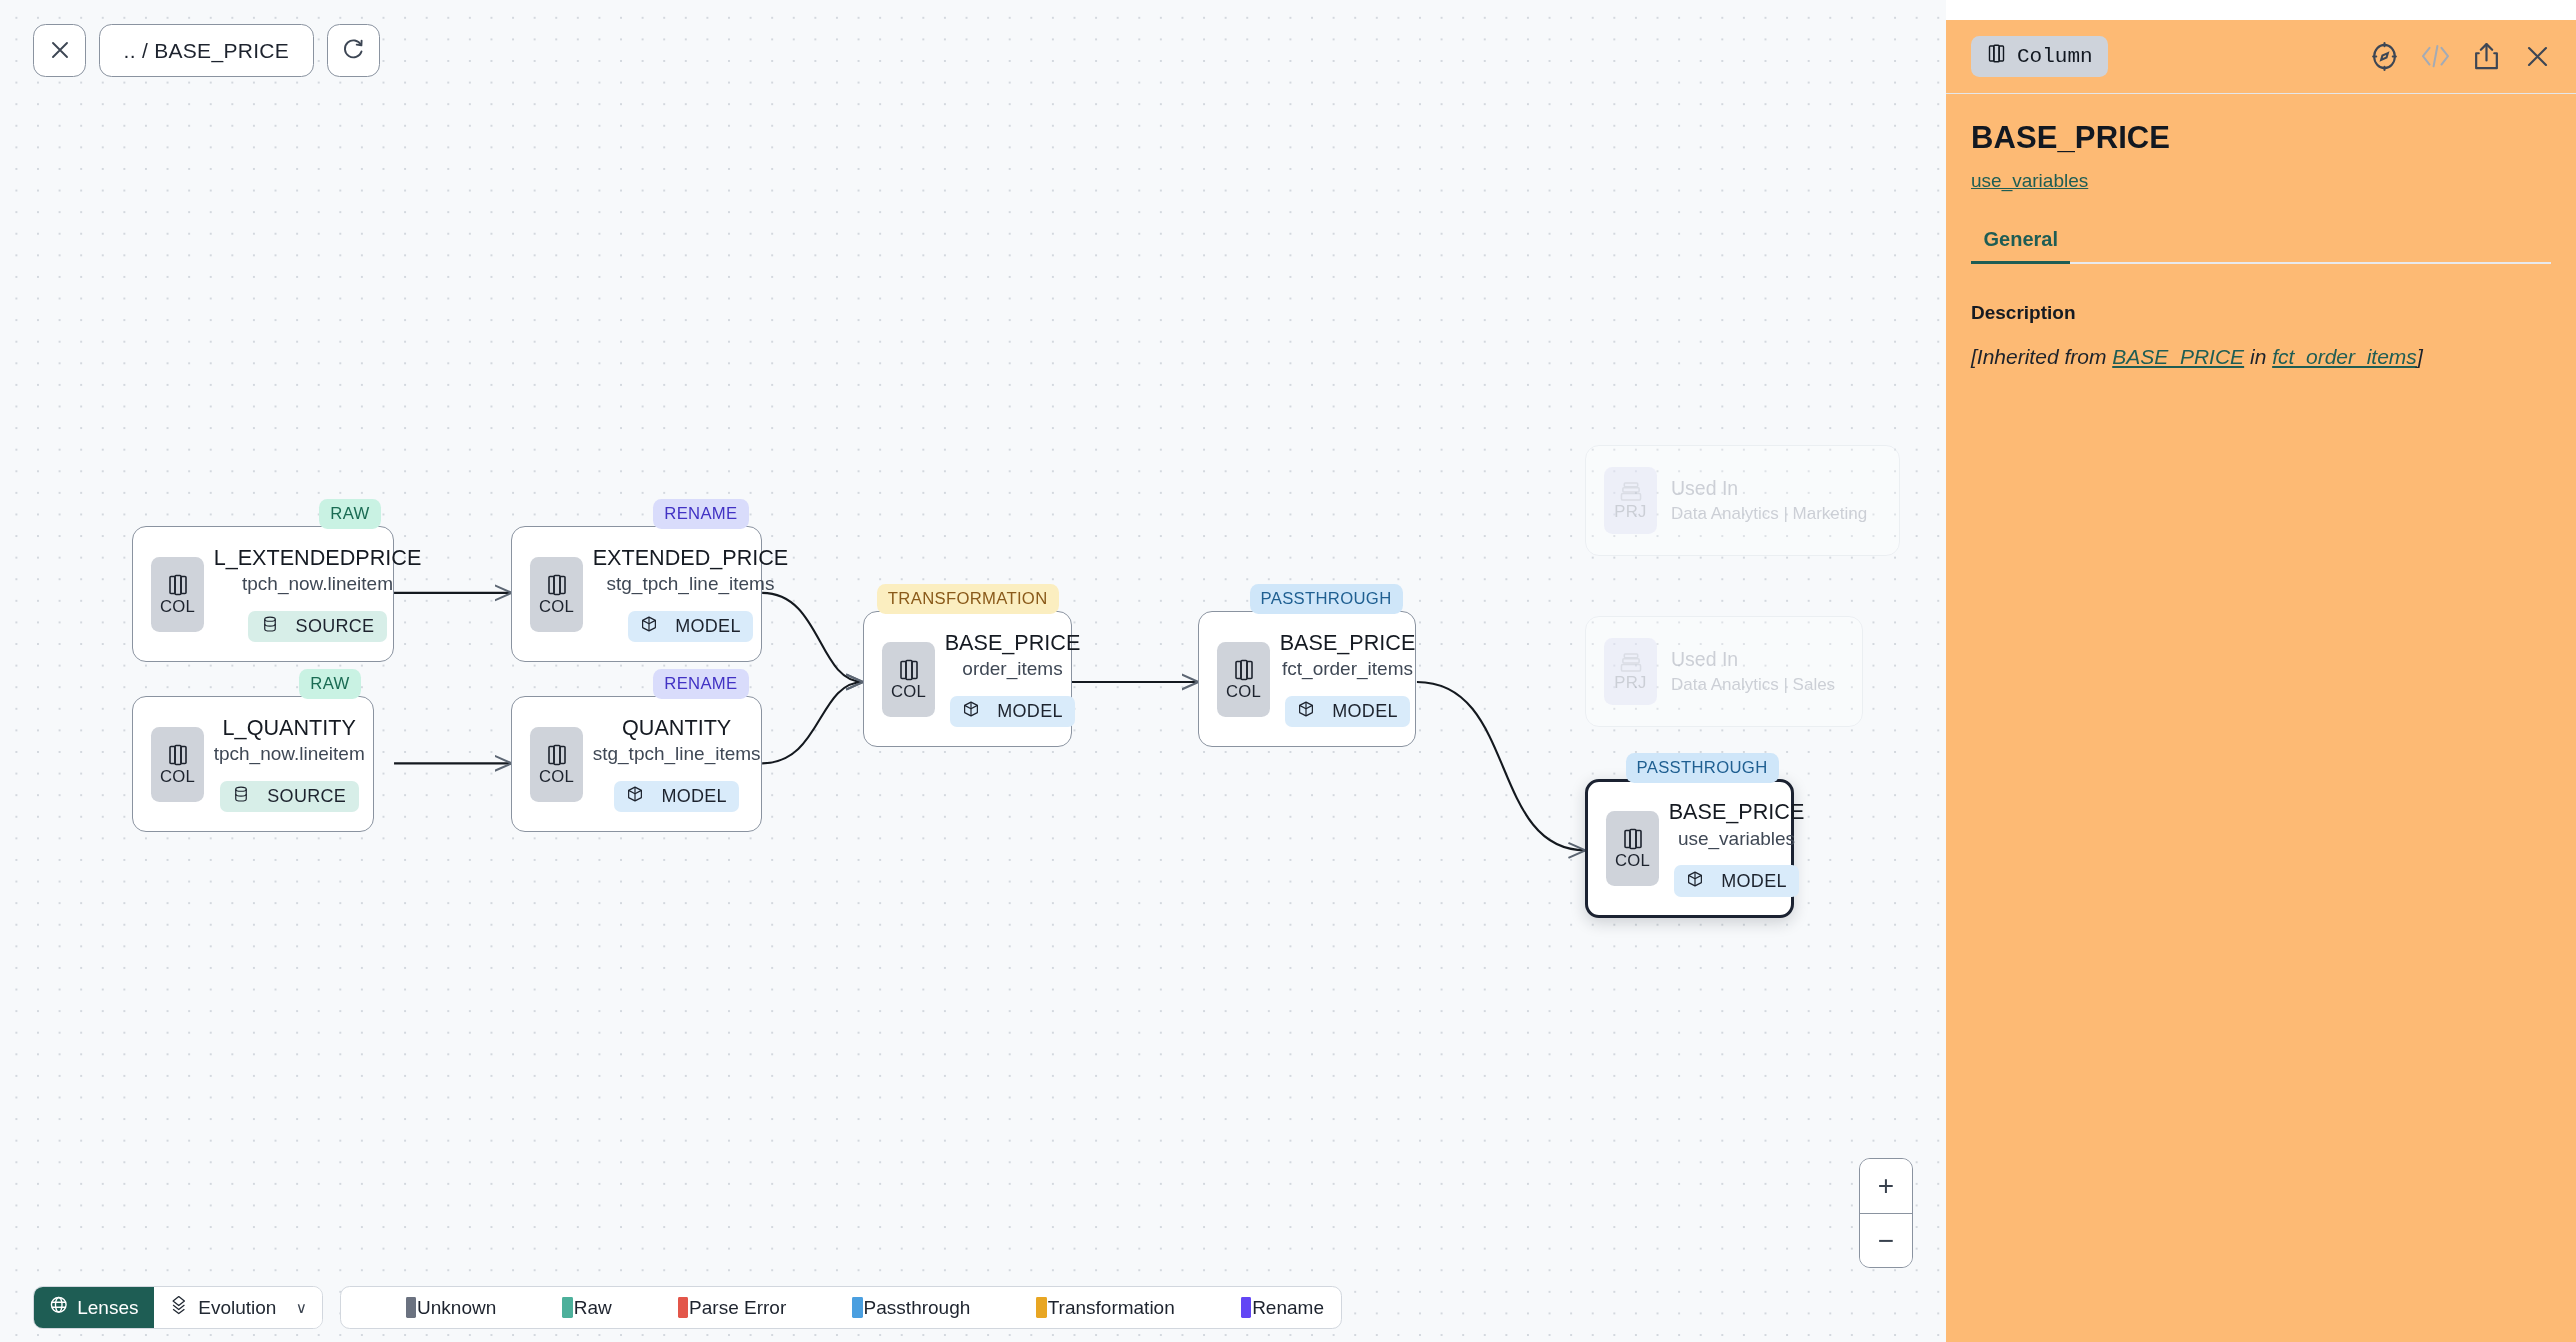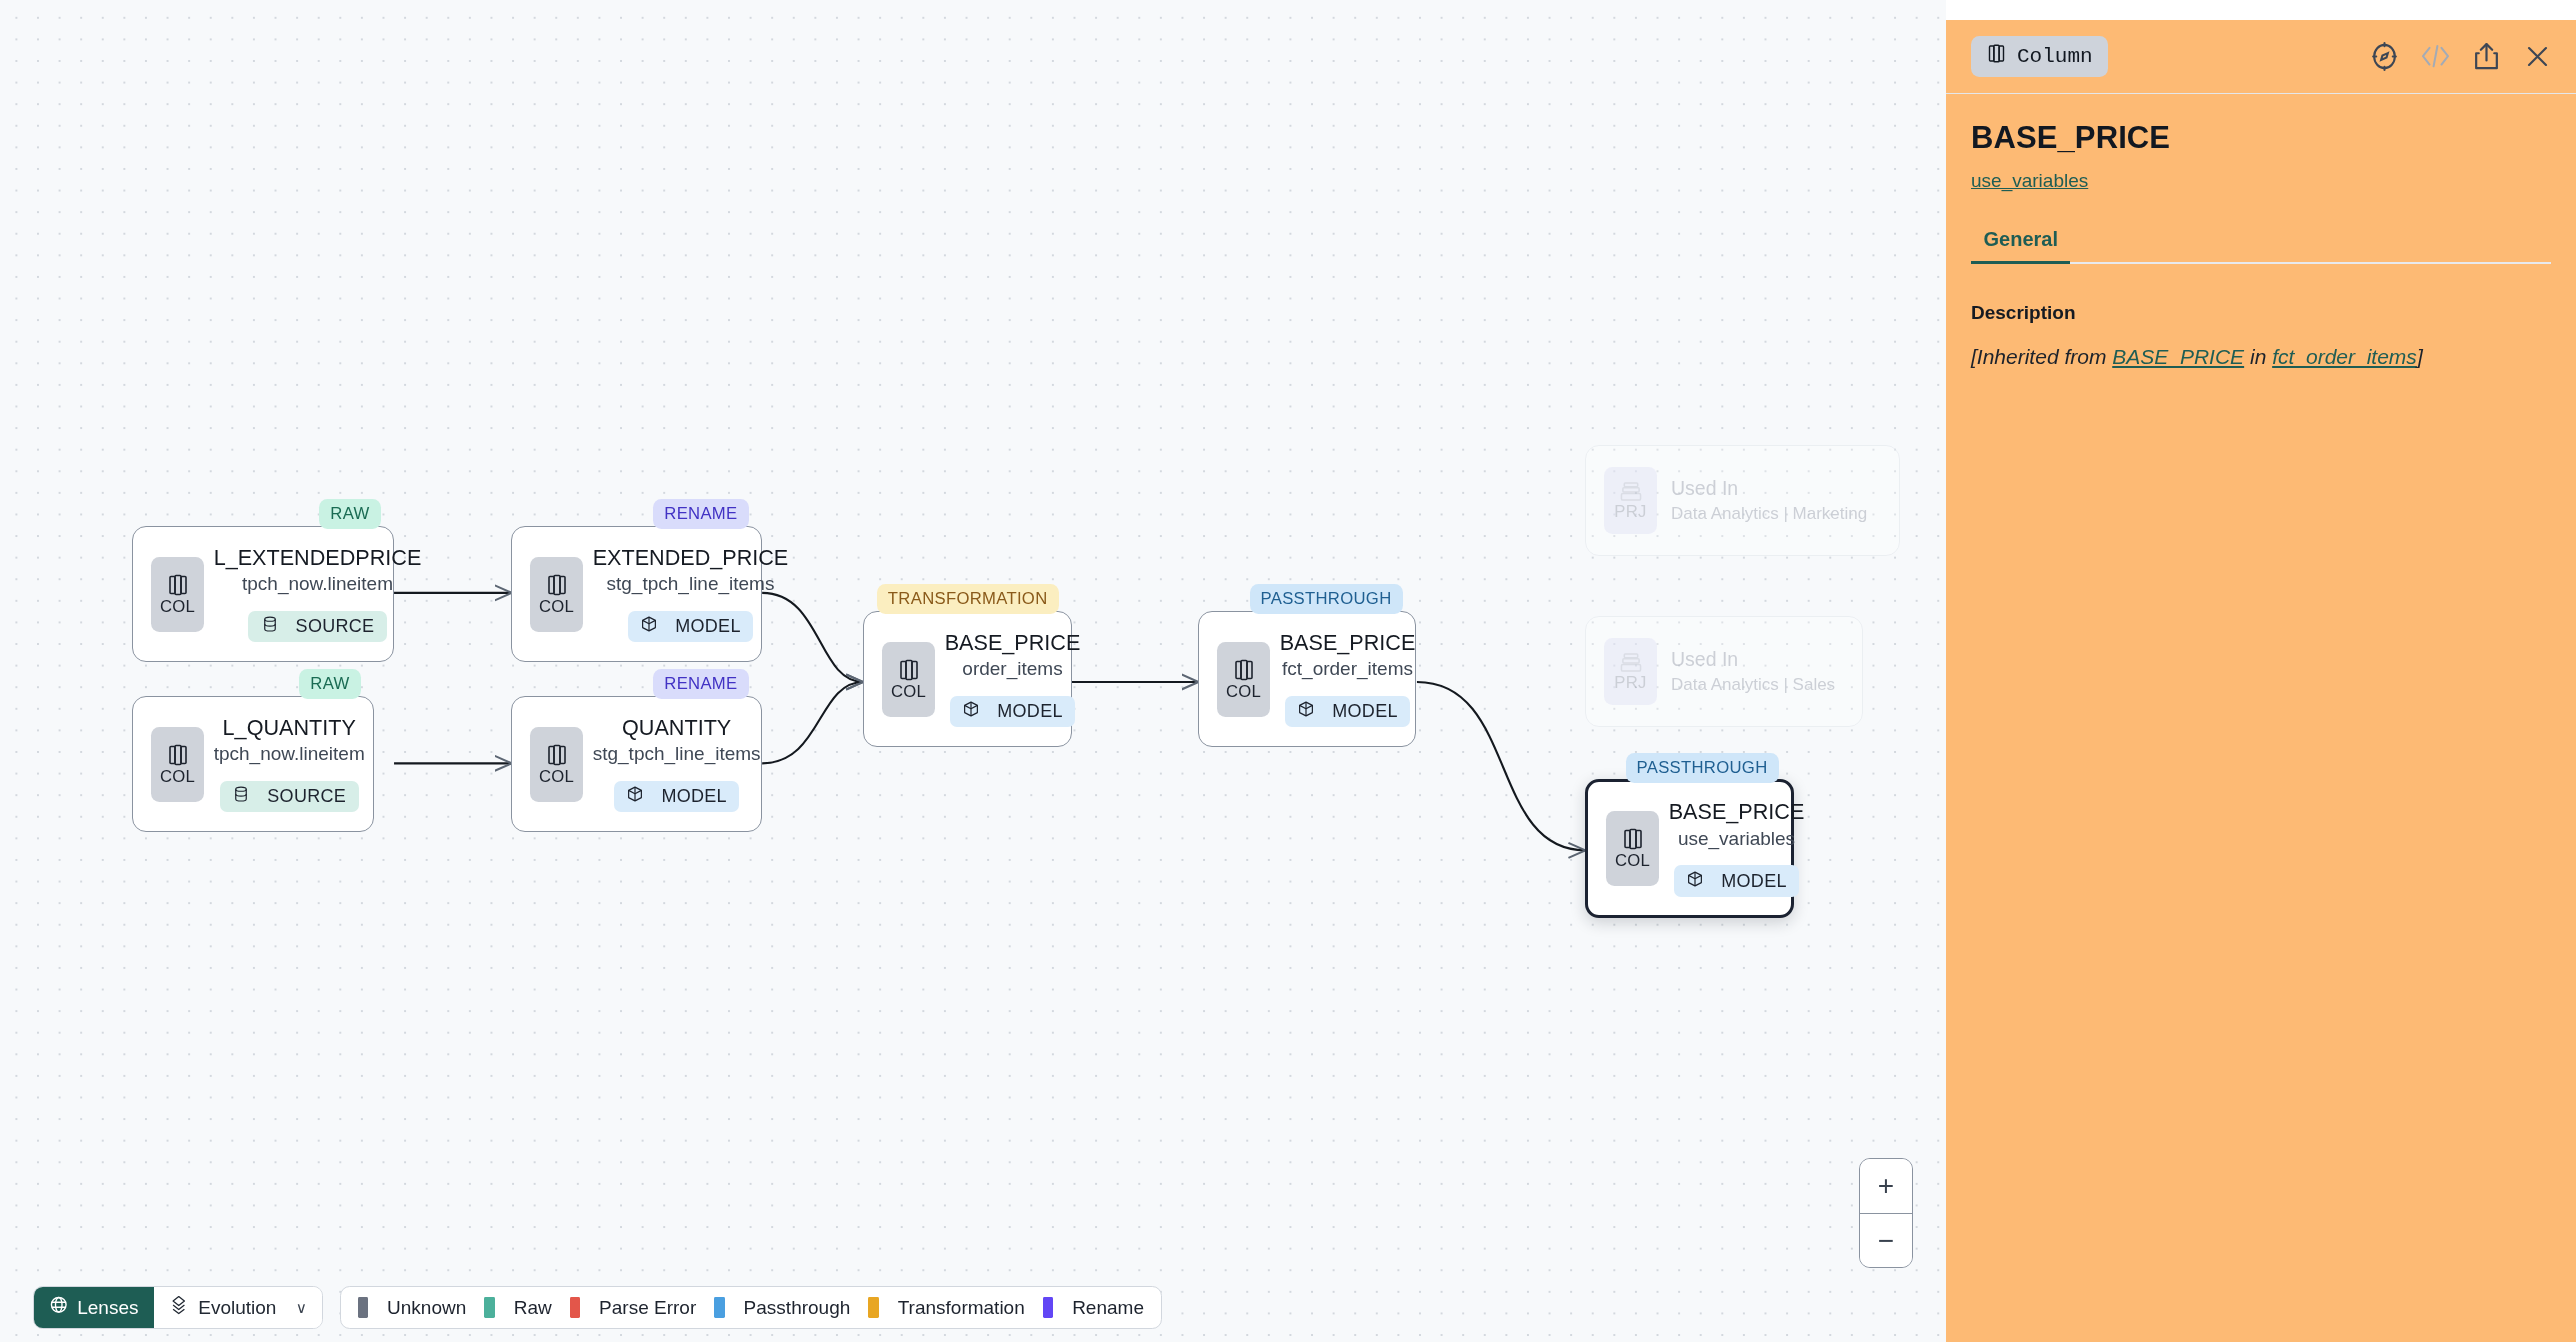--- a/index.html
+++ b/index.html
@@ -112,21 +112,21 @@
     background: #1e5d54; color: #ffffff;
     padding: 0 15.3px; font-size: 19px; cursor: pointer;
   }
   .evo-btn { display: flex; align-items: center; gap: 9.7px; padding: 0 15.3px; font-size: 19px; color: #222933; background: #fff; cursor: pointer; }
   .evo-caret { font-size: 15.3px; color: #3b434f; margin-left: 9.7px; }
   .legend {
     display: flex; align-items: center; gap: 18px;
     height: 43px; padding: 0 16.7px;
     background: #ffffff; border: 1.4px solid #d2d7de; border-radius: 9.7px;
   }
-  .legend-item { display: flex; align-items: center; gap: 19px; font-size: 19px; color: #1d232e; white-space: nowrap; }
+  .legend-item { display: flex; align-items: center; gap: 1px; font-size: 19px; color: #1d232e; white-space: nowrap; margin-left: 48px; }
   .swatch { width: 10.4px; height: 21px; border-radius: 1.4px; flex: none; }
 
   
   .zoomctl {
     position: absolute; right: 33px; bottom: 75px;
     width: 54px; background: #ffffff;
     border: 1.4px solid #8a93a0; border-radius: 11px;
     display: flex; flex-direction: column; z-index: 30; overflow: hidden;
   }
   .zoomctl button {
@@ -182,20 +182,40 @@
       <g fill="none" stroke="#14191f" stroke-width="3" marker-end="url(#arr)">
         <path d="M 566,852 L 735,852"></path>
         <path d="M 566,1097 L 735,1097"></path>
         <path d="M 1095,852 C 1180,852 1175,980 1240,980"></path>
         <path d="M 1095,1097 C 1180,1097 1175,980 1240,980"></path>
         <path d="M 1540,980 L 1722,980"></path>
         <path d="M 2036,980 C 2180,980 2140,1222 2278,1222"></path>
       </g>
     </svg>
 
+    <div class="tl-toolbar">
+      <div class="tl-btn">
+        <span>
+          <svg width="24" height="24" viewBox="0 0 24 24" fill="none" stroke="#3d4654" stroke-width="1.9" stroke-linecap="round">
+              <path d="M5 5 L19 19 M19 5 L5 19"></path>
+            </svg>
+        </span>
+      </div>
+      <div class="tl-btn wide">
+        <span>.. / BASE_PRICE</span>
+      </div>
+      <div class="tl-btn">
+        <span>
+          <svg width="24" height="24" viewBox="0 0 24 24" fill="none" stroke="#3d4654" stroke-width="1.9" stroke-linecap="round" stroke-linejoin="round">
+            <path d="M20 7 A8.5 8.5 0 1 0 20.5 13.5"></path>
+              <path d="M20.6 2.6 L20.4 7.4 L15.7 6.6"></path>
+          </svg>
+        </span>
+      </div>
+    </div>
 
     <div class="ghost" style="left:1585px; top:445px; width:315px; height:111px;">
       <div class="ghost-inner">
         <div class="prj-chip">
           <svg width="24" height="21" viewBox="0 0 24 22" fill="none" stroke="#c3c7d4" stroke-width="1.6" stroke-linejoin="round">
             <rect x="5" y="2" width="14" height="4" rx="1"></rect>
               <rect x="3.5" y="7" width="17" height="4.5" rx="1"></rect>
               <rect x="2" y="13" width="20" height="7" rx="1.5"></rect>
           </svg>
           <span class="cc-label">PRJ</span>

